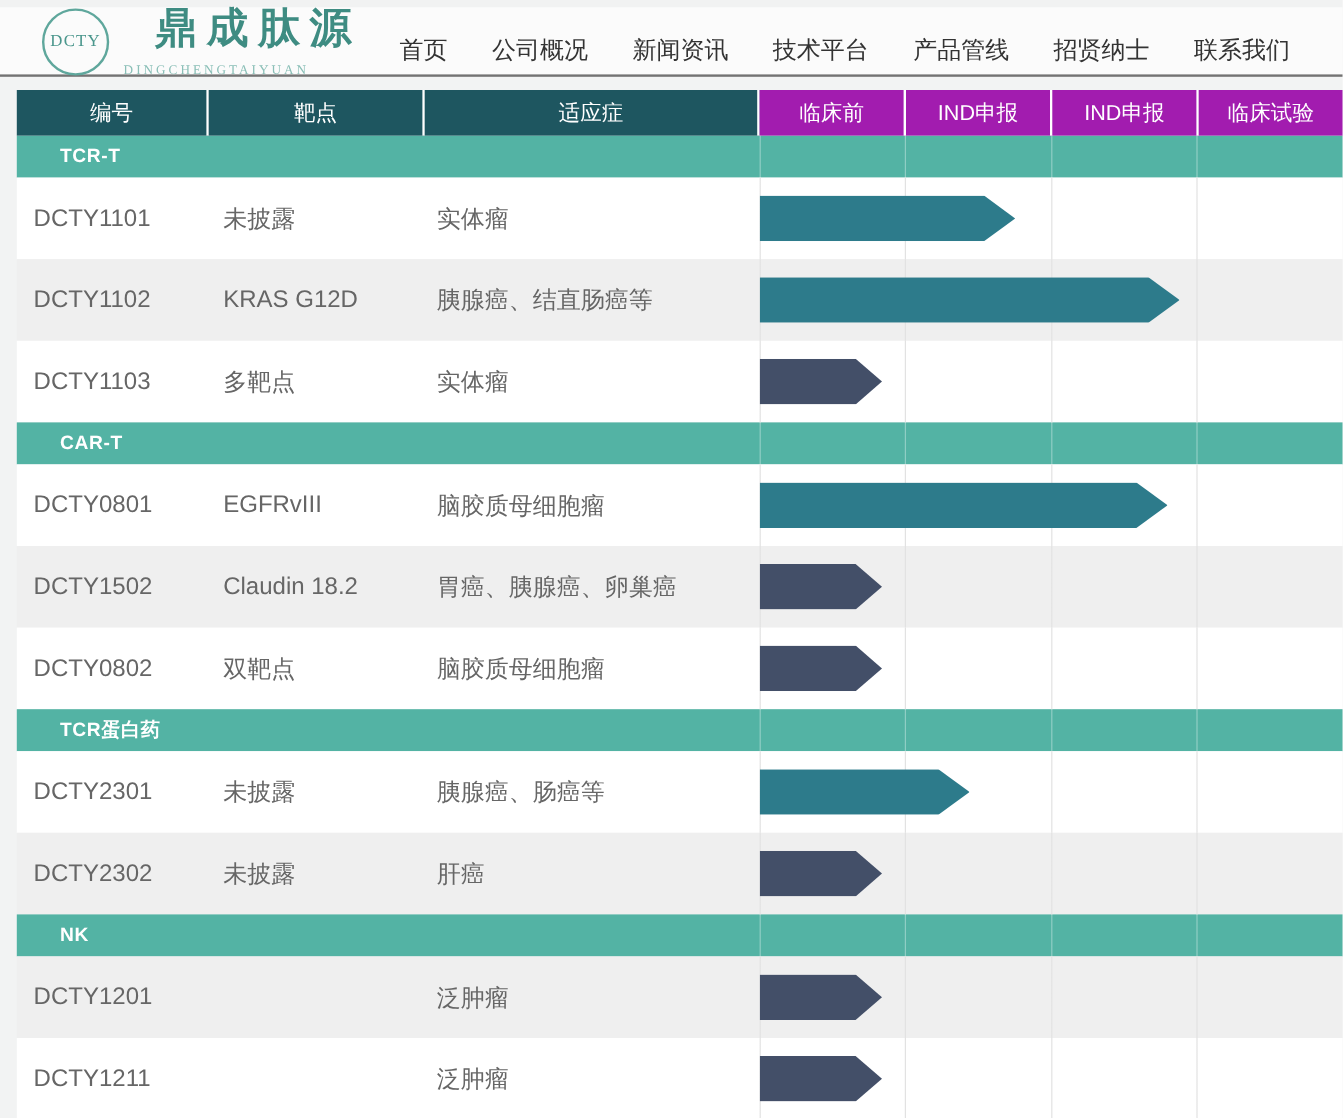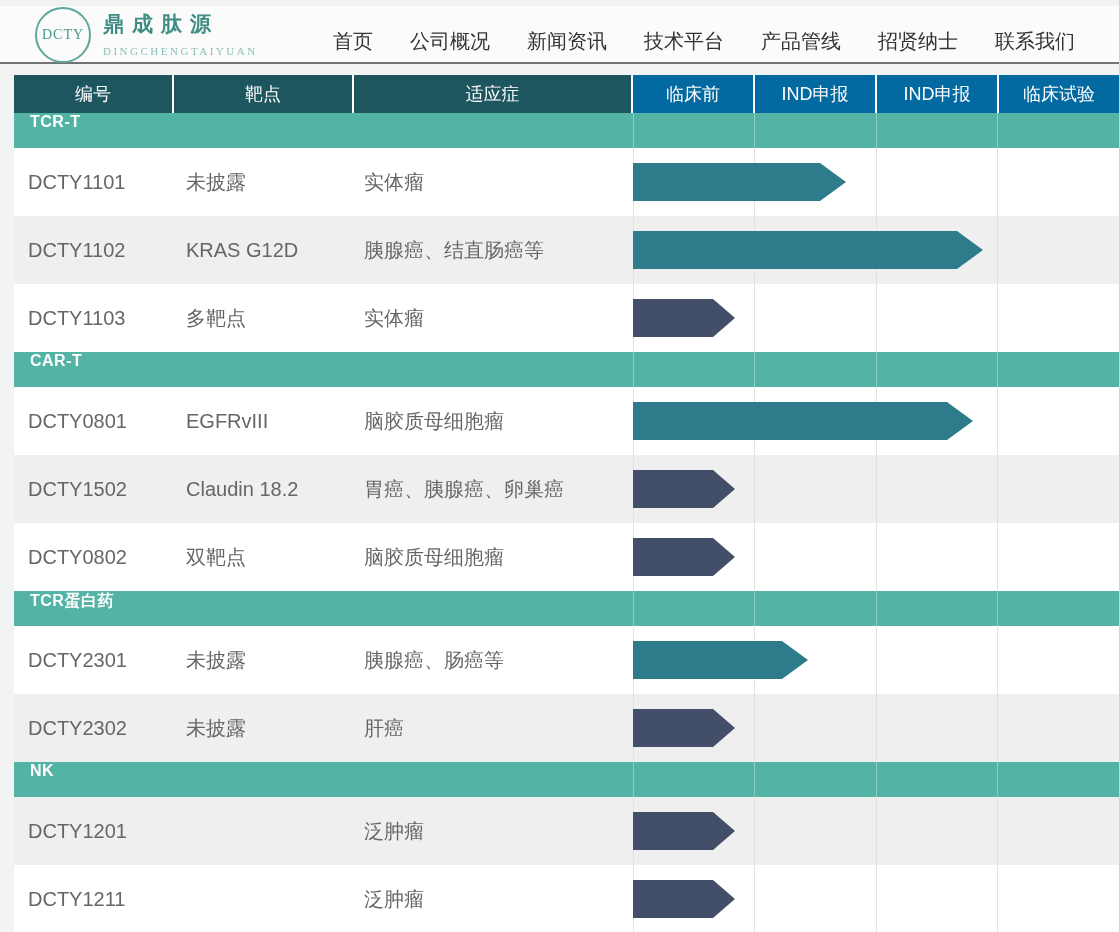--- a/index.html
+++ b/index.html
@@ -6,40 +6,40 @@
   html,body { font-family:"Liberation Sans", sans-serif; }
   .page { position:relative; width:1119px; height:932px; overflow:hidden; background:#f2f3f3; }
 
   
   .topbar { position:relative; width:100%; height:64px; background:#fbfbfb; border-top:6px solid #f1f2f2; border-bottom:2px solid #737373; }
   .brand { position:absolute; left:35px; top:0; height:58px; display:flex; align-items:center; gap:12px; cursor:pointer; }
   .logo-circle { width:56px; height:56px; border:2px solid #5fa79c; border-radius:50%; color:#4a968c;
                  display:flex; align-items:center; justify-content:center;
                  font-family:"Liberation Serif", serif; font-size:14px; letter-spacing:1px; }
   .brand-text { display:flex; flex-direction:column; justify-content:center; }
-  .brand-name { font-family:"Liberation Serif", serif; font-size:21px; font-weight:700; letter-spacing:8px; color:#3e8c82; line-height:1.1; }
+  .brand-name { font-family:"Liberation Serif", serif; font-size:35px; font-weight:700; letter-spacing:8px; color:#3e8c82; line-height:1.1;margin-left:26px; }
   .brand-sub  { font-family:"Liberation Serif", serif; font-size:11px; letter-spacing:2.5px; color:#8abfb7; margin-top:9px; }
   .menu { position:absolute; left:333px; top:6px; height:58px; display:flex; align-items:center; gap:37px; }
   .menu-item { font-size:20px; color:#333; cursor:pointer; white-space:nowrap; }
 
   
   .table-wrap { position:absolute; left:14px; top:75px; width:1105px; }
   .row { display:flex; width:100%; }
   .c1 { width:160px; } .c2 { width:180px; } .c3 { width:279px; }
   .stage-zone { flex:1; position:relative; }
 
   .thead { height:38px; }
   .th { color:#fff; font-size:18px; display:flex; align-items:center; justify-content:center; }
   .th.dark  { background:#1e5660; border-right:2px solid #fff; }
   .th-stages { flex:1; display:flex; }
-  .th.stage { background:#0369a1; flex:1; border-right:2px solid #fff; }
+  .th.stage { background:#a21caf; flex:1; border-right:2px solid #fff; }
   .th.stage:last-child { border-right:none; }
 
   .section-row { height:35px; background:#53b3a4; align-items:center; }
-  .section-label-zone { flex:1; display:flex; height:100%; }
+  .section-label-zone { flex:1; display:flex; align-items:center; height:100%;padding-left:20px; }
   .section-label { color:#fff; font-size:16px; font-weight:bold; padding-left:16px; letter-spacing:0.5px; }
   .section-stages { width:486px; height:100%;
      background-image:linear-gradient(rgba(255,255,255,.35),rgba(255,255,255,.35)),linear-gradient(rgba(255,255,255,.35),rgba(255,255,255,.35)),linear-gradient(rgba(255,255,255,.35),rgba(255,255,255,.35)),linear-gradient(rgba(255,255,255,.35),rgba(255,255,255,.35));
      background-size:1px 100%; background-repeat:no-repeat;
      background-position:0 0,25% 0,50% 0,75% 0; }
 
   .data-row { height:68px; background:#fff; }
   .data-row.alt { background:#efefef; }
   .cell { display:flex; align-items:center; font-size:20px; color:#666; }
   .cell.code { padding-left:14px; }

